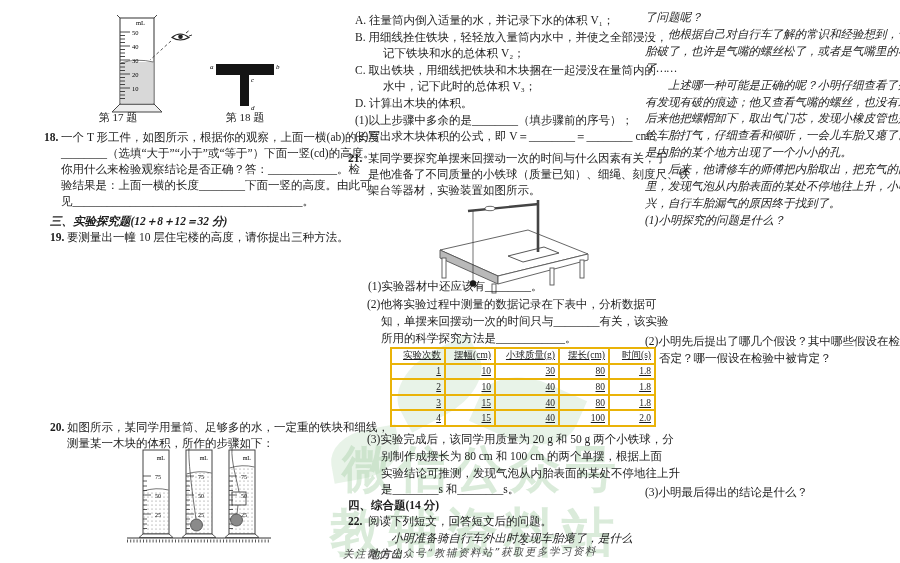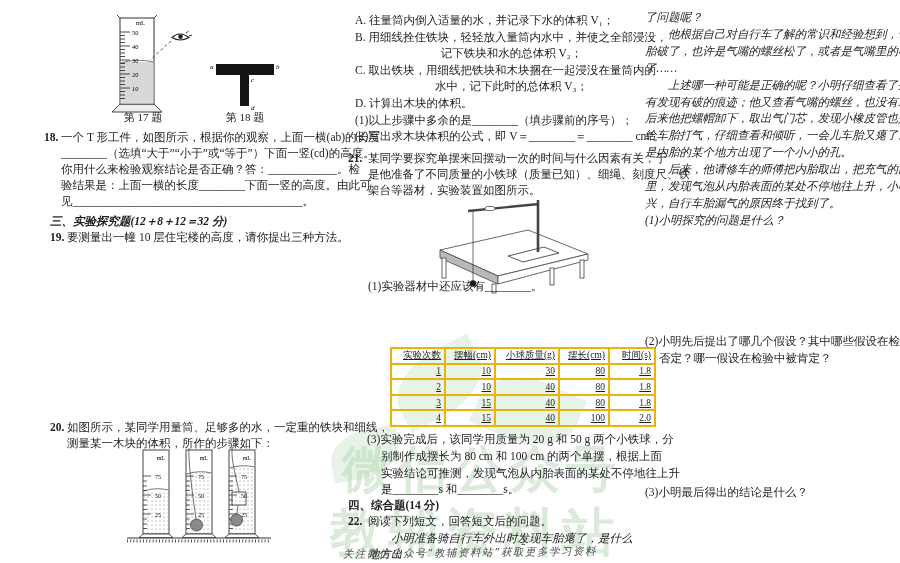--- a/index.html
+++ b/index.html
@@ -8,21 +8,21 @@
     font-family:"Liberation Serif","DejaVu Serif",serif;color:#1d1d1d;
     overflow:hidden;margin:0 auto;
   }
   .abs{position:absolute;}
   .col{font-size:11.5px;line-height:16px;}
   .ln{position:relative;white-space:nowrap;}
   .grp{position:absolute;}
   .numgrp{padding-left:17px;}
   .num{position:absolute;left:0;top:0;font-weight:bold;}
   .bold{font-weight:bold;}
-  .step-cont{padding-left:28px;text-align:center;}
+  .step-cont{padding-left:28px;}
   .sub-cont{padding-left:14px;}
   .kai{font-style:italic;}
   .caption{font-size:11px;text-align:center;}
   table.datatable{border-collapse:collapse;}
   table.datatable td,table.datatable th{
     border:2px solid #eab308;text-align:right;vertical-align:middle;
     font-size:9.5px;font-weight:normal;height:13.6px;padding:0 3px;
     font-family:"Liberation Serif",serif;white-space:nowrap;text-decoration:underline;
   }
   .wm-text{
@@ -82,21 +82,21 @@
     <text x="36" y="50.5" font-size="6.5">30</text>
     <text x="36" y="64.5" font-size="6.5">20</text>
     <text x="36" y="78.5" font-size="6.5">10</text>
     <line x1="75" y1="29" x2="54" y2="48" stroke="#444" stroke-width="0.9" stroke-dasharray="3 2.5"></line>
     <g>
       <path d="M76,25.5 Q84,18.5 93,25.5 Q84,30.5 76,25.5 Z" fill="#fff" stroke="#222" stroke-width="1.1"></path>
       <circle cx="84.5" cy="24.8" r="2.3" fill="#222"></circle>
       <path d="M90,21 l2.5,-2 M93,24 l3,-1" stroke="#222" stroke-width="0.9"></path>
     </g>
   </svg>
-  <div class="abs caption" style="left:104px;top:110px;width:78px;">第 17 题</div>
+  <div class="abs caption" style="left:79px;top:110px;width:78px;">第 17 题</div>
 
   <svg class="abs" style="left:208px;top:56px;" width="76" height="56" viewBox="0 0 76 56">
     <rect x="8" y="8" width="58" height="11" fill="#141414"></rect>
     <rect x="32" y="19" width="9" height="31" fill="#141414"></rect>
     <text x="2" y="13" font-size="7" font-style="italic">a</text>
     <text x="68" y="13" font-size="7" font-style="italic">b</text>
     <text x="43" y="26" font-size="7" font-style="italic">c</text>
     <text x="43" y="54" font-size="7" font-style="italic">d</text>
   </svg>
   <div class="abs caption" style="left:205px;top:110px;width:80px;">第 18 题</div>
@@ -246,20 +246,25 @@
     <polygon points="76,62 112,53 127,59 91,68" fill="#fff" stroke="#444" stroke-width="0.9"></polygon>
     <line x1="106" y1="58" x2="106" y2="6" stroke="#444" stroke-width="2.6"></line>
     <line x1="107" y1="10" x2="36" y2="17" stroke="#444" stroke-width="2.4"></line>
     <ellipse cx="58" cy="14.5" rx="5" ry="2.2" fill="#fff" stroke="#444" stroke-width="0.8"></ellipse>
     <line x1="41" y1="17" x2="41" y2="87" stroke="#333" stroke-width="0.7"></line>
     <circle cx="41" cy="89.5" r="3.2" fill="#1a1a1a"></circle>
   </svg>
 
   <div class="grp col" style="left:368px;top:278px;">(1)实验器材中还应该有________。</div>
 
+  <div class="grp col" style="left:367px;top:296px;width:275px;line-height:17px;">
+    <div class="ln">(2)他将实验过程中测量的数据记录在下表中，分析数据可</div>
+    <div class="ln sub-cont">知，单摆来回摆动一次的时间只与________有关，该实验</div>
+    <div class="ln sub-cont">所用的科学探究方法是____________。</div>
+  </div>
 
   <table class="datatable abs" style="left:390px;top:347px;">
     <tbody>
         <tr>
       <th style="width:46px;">实验次数</th>
       <th style="width:42px;margin-left:13px;">摆幅(cm)</th>
       <th style="width:56px;">小球质量(g)</th>
       <th style="width:42px;">摆长(cm)</th>
       <th style="width:38px;">时间(s)</th>
     </tr>

